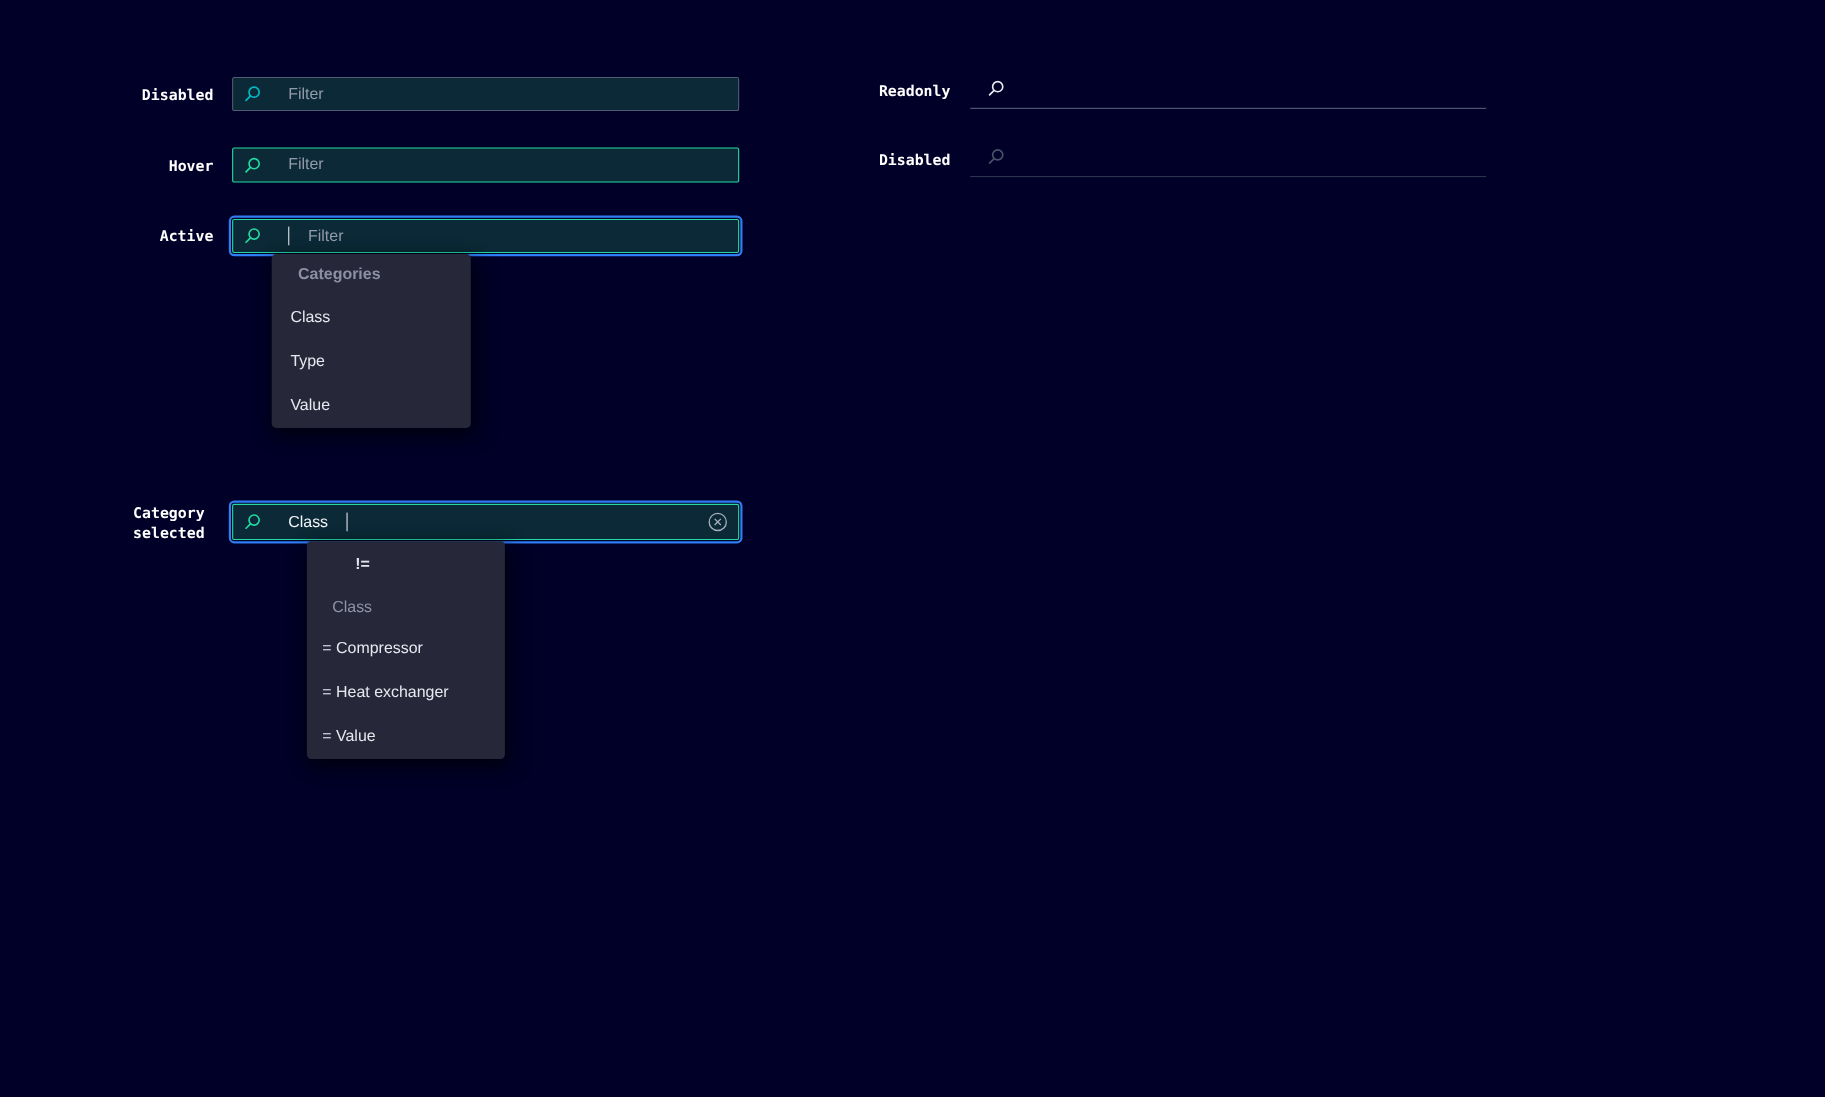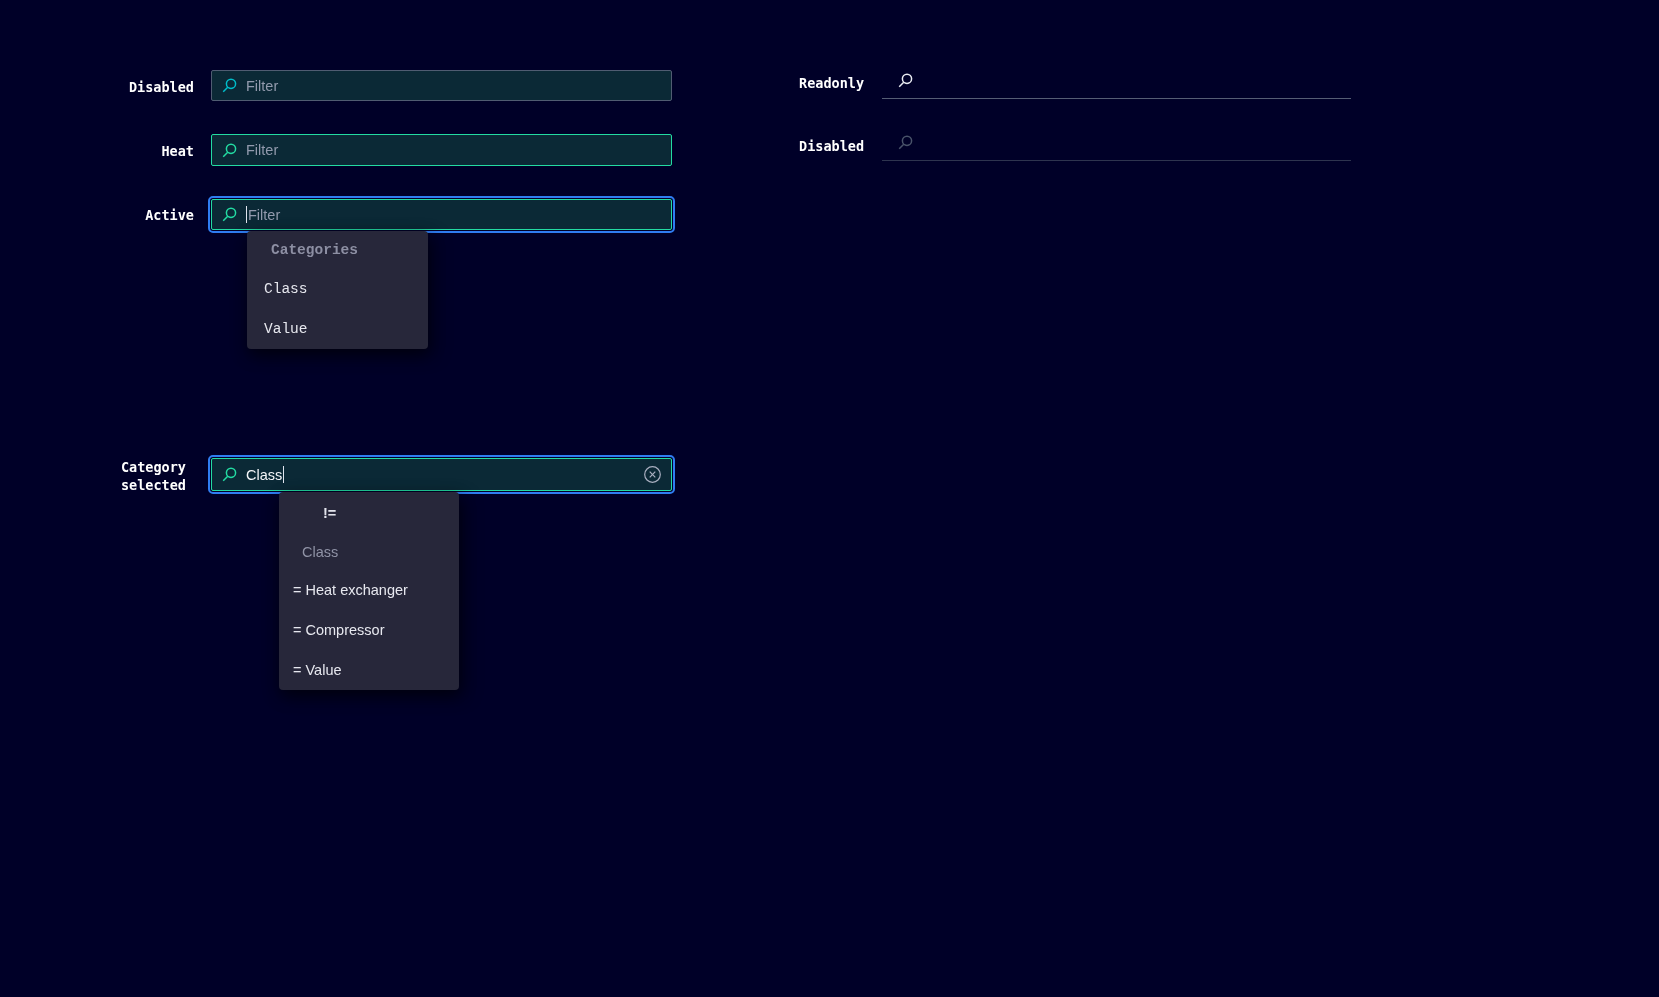--- a/index.html
+++ b/index.html
@@ -11,21 +11,21 @@
   .lbl{
     position:absolute;font-family:"DejaVu Sans Mono",monospace;font-weight:700;
     font-size:13.5px;line-height:18px;color:#ffffff;white-space:pre;
   }
   .colL{left:60px;width:134px;text-align:right;}
   .colL2{left:60px;width:126px;text-align:right;}
   .colR{left:799px;}
   
   .input{
     position:absolute;left:211px;width:461px;box-sizing:border-box;
-    display:flex;align-items:center;gap:8px;padding:0 9px;
+    display:flex;align-items:center;gap:24px;padding:0 9px;
     background:#0b2936;border:1px solid #505c72;border-radius:2px;
   }
   .sicon{flex:0 0 auto;display:block;color:#00bcc9;}
   .input.hover,.input.active{border-color:#23dba2;}
   .input.hover .sicon,.input.active .sicon{color:#23dba2;}
   .input.active{outline:2px solid #2f7df2;outline-offset:1px;}
   .ph{font-size:14.5px;color:#929aad;}
   .val{font-size:14.5px;color:#f4f5f8;}
   .caret{width:0;height:17px;border-left:1.5px solid #dfe4ee;display:inline-block;}
   .caret.before{margin-right:-7px;}
@@ -42,37 +42,37 @@
   }
   .fieldline .sicon{color:#e9ebf2;}
   .fieldline.disabled{border-bottom-color:#2e344f;}
   .fieldline.disabled .sicon{color:#49536a;}
   
   .dd{
     position:absolute;background:#27273a;border-radius:4px;
     box-shadow:0 6px 16px rgba(0,0,0,.45),6px 6px 18px rgba(0,0,0,.35);
     font-size:14.5px;color:#e7e8ef;
   }
-  .dd1{left:247px;top:231px;width:181px;font-family:Liberation Mono, monospace;}
+  .dd1{left:247px;top:231px;width:181px;}
   .dd2{left:279px;top:492px;width:180px;}
   .dd .hdr{height:38px;display:flex;align-items:center;padding-left:24px;
     color:#8d8fa3;font-weight:700;}
   .dd .item{height:40px;display:flex;align-items:center;padding-left:17px;cursor:pointer;}
   .dd2 .op{height:42px;display:flex;align-items:center;padding-left:44px;
     font-weight:700;color:#e2e3eb;cursor:pointer;}
   .dd2 .cat{height:36px;display:flex;align-items:center;padding-left:23px;color:#9093a6;}
   .dd2 .item{padding-left:14px;}
 </style>
 </head>
 <body>
 
 <div class="canvas">
 
   <div class="lbl colL" style="top:78px">Disabled</div>
-  <div class="lbl colL" style="top:142px">Heat</div>
+  <div class="lbl colL" style="top:142px">Hover</div>
   <div class="lbl colL" style="top:206px">Active</div>
   <div class="lbl colL2" style="top:458px"><span>Category</span><br><span>selected</span></div>
 
   <div class="lbl colR" style="top:74px">Readonly</div>
   <div class="lbl colR" style="top:137px">Disabled</div>
 
   <div class="input" style="top:70px;height:31px">
     <svg class="sicon" width="17" height="17" viewBox="0 0 17 17" fill="none">
       <circle cx="10" cy="6.8" r="4.6" stroke="currentColor" stroke-width="1.5"></circle>
       <path d="M6.7 10.2 L2.2 14.7" stroke="currentColor" stroke-width="1.5"></path>
@@ -93,20 +93,21 @@
       <circle cx="10" cy="6.8" r="4.6" stroke="currentColor" stroke-width="1.5"></circle>
       <path d="M6.7 10.2 L2.2 14.7" stroke="currentColor" stroke-width="1.5"></path>
     </svg>
     <span class="caret before"></span>
     <span class="ph">Filter</span>
   </div>
 
   <div class="dd dd1">
     <div class="hdr">Categories</div>
     <div class="item">Class</div>
+    <div class="item">Type</div>
     <div class="item">Value</div>
   </div>
 
   <div class="input active" style="top:458px;height:33px">
     <svg class="sicon" width="17" height="17" viewBox="0 0 17 17" fill="none">
       <circle cx="10" cy="6.8" r="4.6" stroke="currentColor" stroke-width="1.5"></circle>
       <path d="M6.7 10.2 L2.2 14.7" stroke="currentColor" stroke-width="1.5"></path>
     </svg>
     <span class="val">Class</span>
     <span class="caret after"></span>
@@ -114,22 +115,22 @@
       <svg width="19" height="19" viewBox="0 0 19 19" fill="none">
         <circle cx="9.5" cy="9.5" r="7.8" stroke="currentColor" stroke-width="1.2"></circle>
         <path d="M6.7 6.7 L12.3 12.3 M12.3 6.7 L6.7 12.3" stroke="currentColor" stroke-width="1.2"></path>
       </svg>
     </button>
   </div>
 
   <div class="dd dd2">
     <div class="op">!=</div>
     <div class="cat">Class</div>
+    <div class="item">= Compressor</div>
     <div class="item">= Heat exchanger</div>
-    <div class="item">= Compressor</div>
     <div class="item">= Value</div>
   </div>
 
   <div class="fieldline" style="top:62px">
     <svg class="sicon" width="17" height="17" viewBox="0 0 17 17" fill="none">
       <circle cx="10" cy="6.8" r="4.6" stroke="currentColor" stroke-width="1.5"></circle>
       <path d="M6.7 10.2 L2.2 14.7" stroke="currentColor" stroke-width="1.5"></path>
     </svg>
   </div>
 

